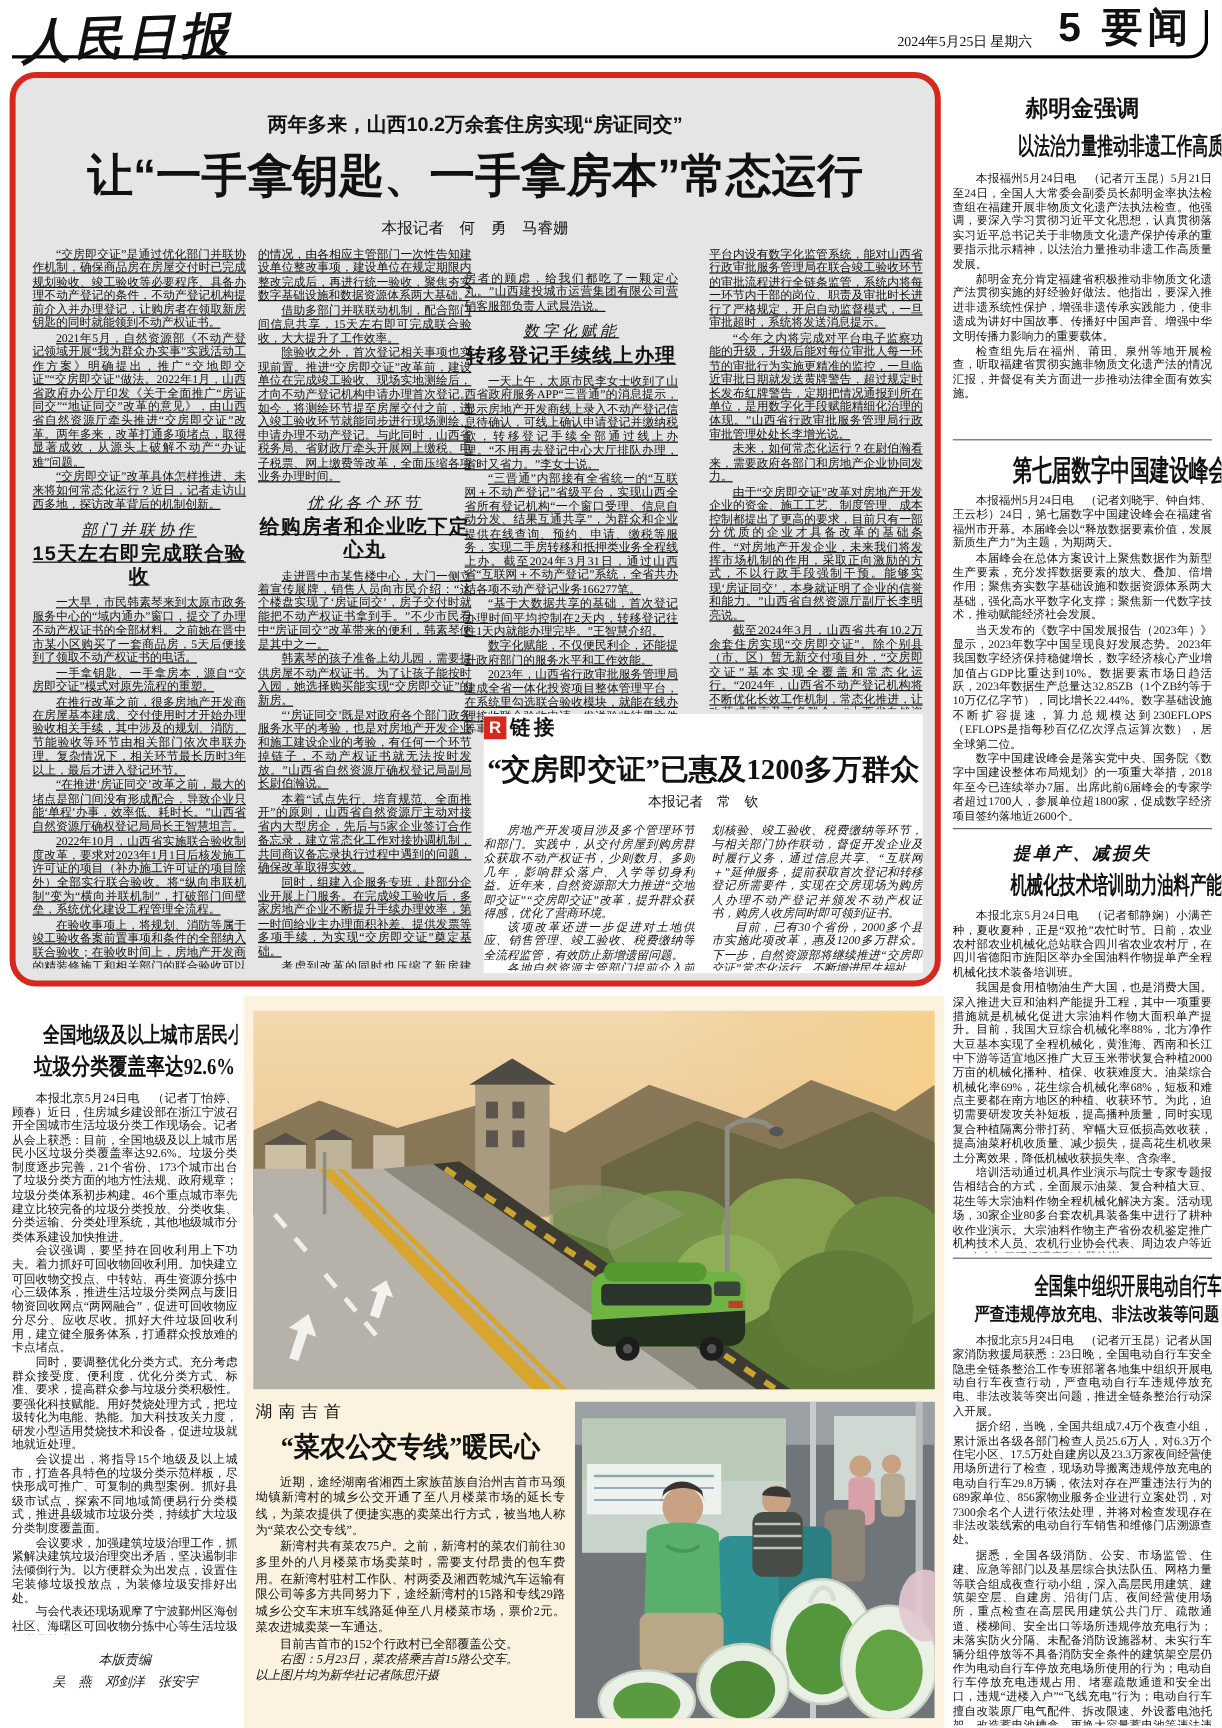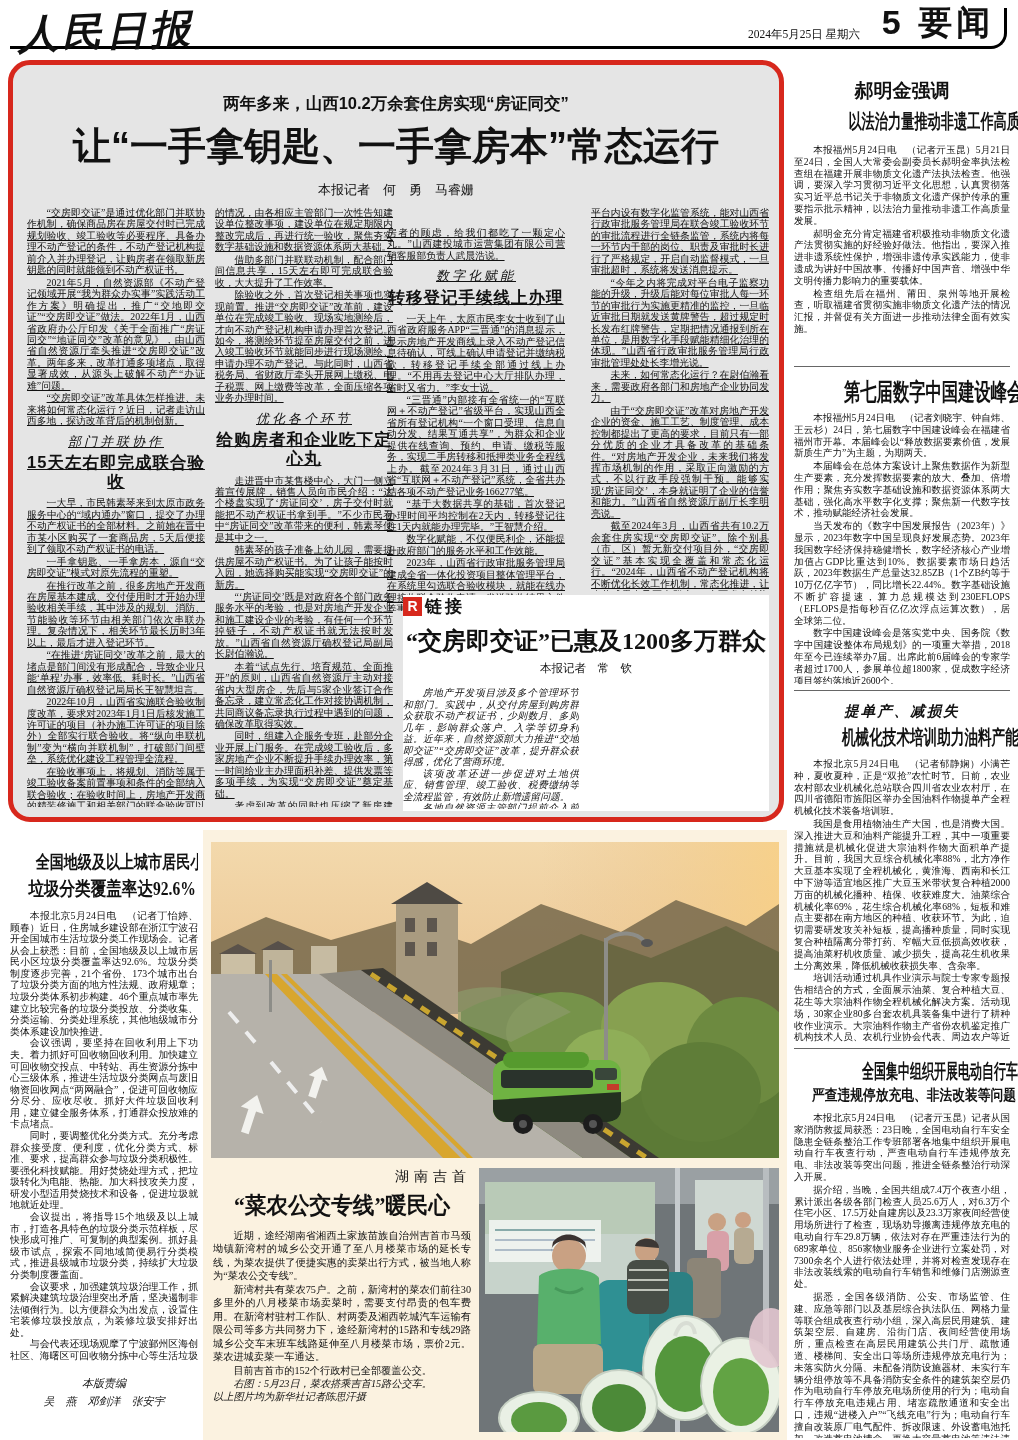--- a/index.html
+++ b/index.html
@@ -45,21 +45,21 @@
   .r-body p{margin-bottom:1px;}
   
   .waste{left:10px;top:836px;width:188px;height:598px;overflow:hidden;}
   .w-title{width:188px;text-align:center;font-weight:800;}
   .w-body{left:0;top:74px;width:188px;height:452px;overflow:hidden;font-size:9.9px;line-height:1.17;}
   .w-foot{left:0;width:188px;text-align:center;font-style:italic;font-size:11px;}
   
   .cream{left:203px;top:830px;width:584px;height:610px;background:#fbf2e0;}
   .photo1{left:8px;top:12px;width:568px;height:316px;overflow:hidden;}
   .busart{left:10px;top:338px;width:258px;height:264px;overflow:hidden;}
-  .b-kicker{width:258px;text-align:right;font-size:14px;letter-spacing:5px;}
+  .b-kicker{width:258px;text-align:left;font-size:14px;letter-spacing:5px;}
   .b-title{width:258px;text-align:center;font-size:23px;font-weight:800;margin:4px 0 8px 0;}
   .busart .btxt{font-size:10.2px;line-height:1.32;}
   .cap{font-style:italic;}
   .credit{text-indent:0;text-align:right;font-style:italic;}
   .photo2{left:276px;top:338px;width:300px;height:264px;overflow:hidden;}
 </style>
 </head>
 <body>
 
 <div class="page">
@@ -131,20 +131,24 @@
     <div class="abs linkbox">
       <div class="abs" style="left:0;top:0;">
         <span class="rtag sans">R</span><span class="rtag-label sans">链接</span>
       </div>
       <div class="abs lb-title">“交房即交证”已惠及1200多万群众</div>
       <div class="abs lb-byline">本报记者　常　钦</div>
       <div class="abs lb-col body-txt" style="left:0;">
         <p>房地产开发项目涉及多个管理环节和部门。实践中，从交付房屋到购房群众获取不动产权证书，少则数月、多则几年，影响群众落户、入学等切身利益。近年来，自然资源部大力推进“交地即交证”“交房即交证”改革，提升群众获得感，优化了营商环境。</p>
         <p>该项改革还进一步促进对土地供应、销售管理、竣工验收、税费缴纳等全流程监管，有效防止新增遗留问题。</p>
         <p>各地自然资源主管部门提前介入前端规</p>
+      </div>
+      <div class="abs lb-col body-txt" style="left:190px;">
+        <p style="text-indent:0;">划核验、竣工验收、税费缴纳等环节，与相关部门协作联动，督促开发企业及时履行义务，通过信息共享、“互联网＋”延伸服务，提前获取首次登记和转移登记所需要件，实现在交房现场为购房人办理不动产登记并颁发不动产权证书，购房人收房同时即可领到证书。</p>
+        <p>目前，已有30个省份，2000多个县市实施此项改革，惠及1200多万群众。下一步，自然资源部将继续推进“交房即交证”常态化运行，不断增进民生福祉。</p>
       </div>
     </div>
   </div>
 
   <div class="abs rcol">
 
     <div class="abs r-kicker sans" style="top:18px;font-size:19px;">郝明金强调</div>
     <div class="abs r-title" style="top:48px;font-size:20px;"><span class="nowrap" style="transform:scaleX(0.66);">以法治力量推动非遗工作高质量发展</span></div>
     <div class="abs r-body body-txt" style="top:84px;height:214px;">
       <p>本报福州5月24日电　（记者亓玉昆）5月21日至24日，全国人大常委会副委员长郝明金率执法检查组在福建开展非物质文化遗产法执法检查。他强调，要深入学习贯彻习近平文化思想，认真贯彻落实习近平总书记关于非物质文化遗产保护传承的重要指示批示精神，以法治力量推动非遗工作高质量发展。</p>

